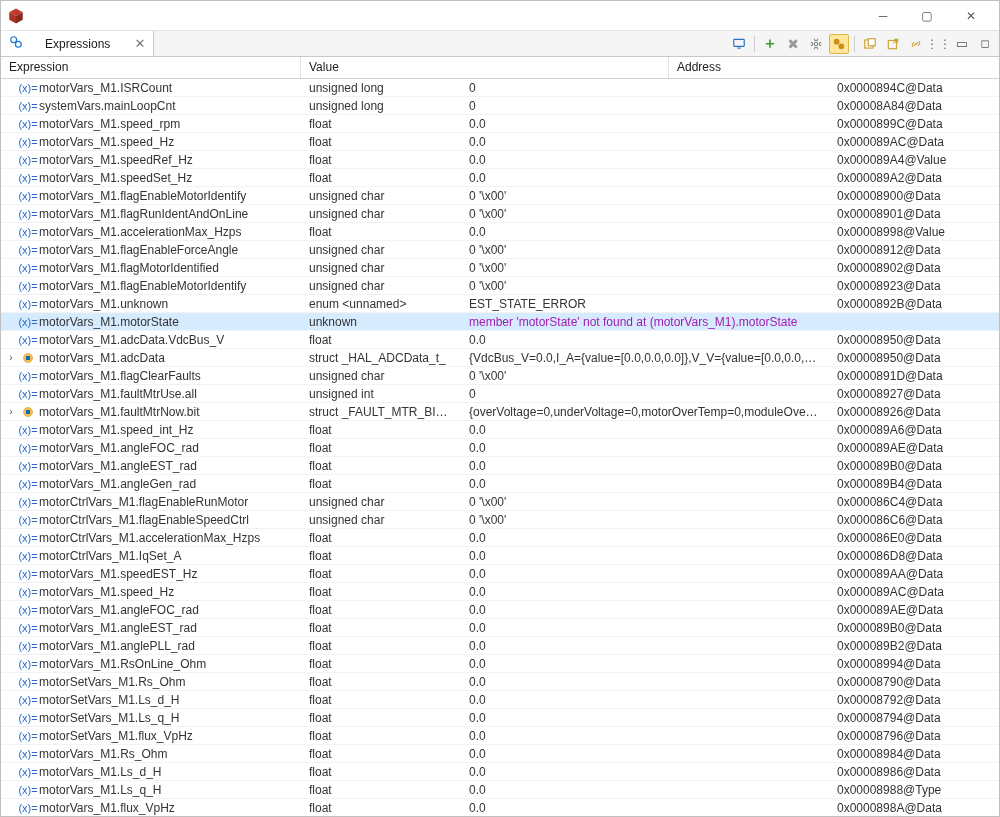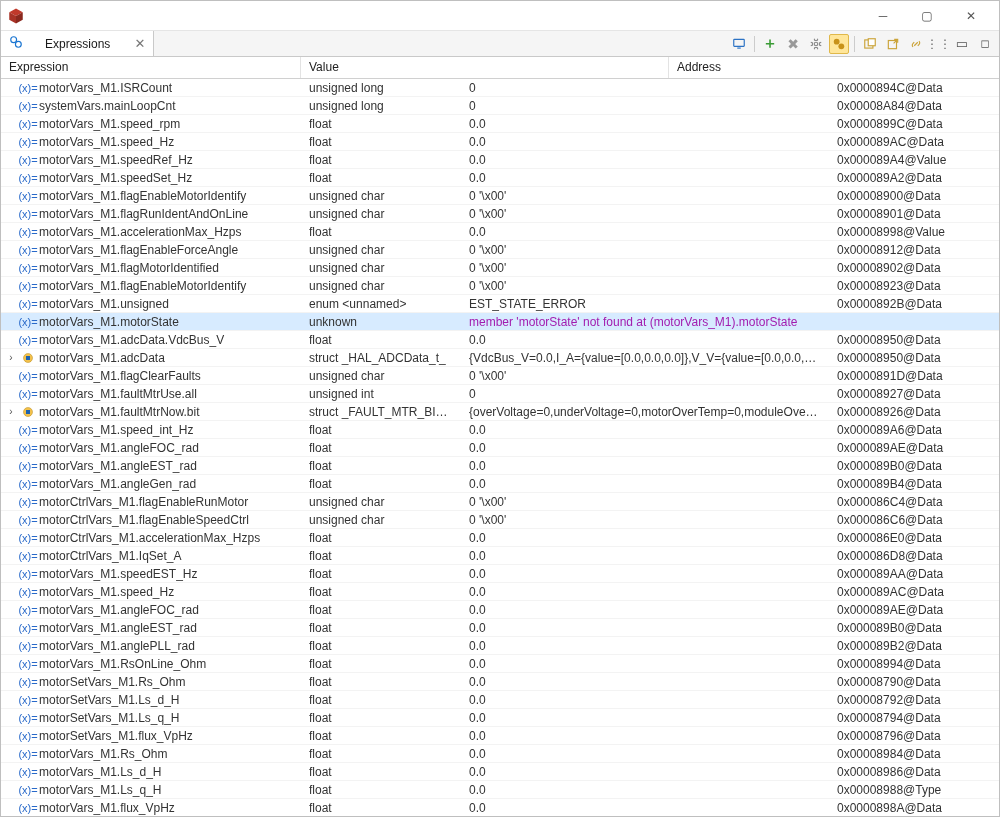--- a/index.html
+++ b/index.html
@@ -322,21 +322,21 @@
       <div class="col-type">unsigned char</div>
       <div class="col-value">0 '\x00'</div>
       <div class="col-addr">0x00008923@Data</div>
     </div>
     <div class="row">
       <div class="col-expr">
         <span class="expander"></span>
         <span class="var-icon">
           <span class="x-icon">(x)=</span>
         </span>
-        <span>motorVars_M1.unsigned</span>
+        <span>motorVars_M1.unknown</span>
       </div>
       <div class="col-type">enum &lt;unnamed&gt;</div>
       <div class="col-value">EST_STATE_ERROR</div>
       <div class="col-addr">0x0000892B@Data</div>
     </div>
     <div class="row selected">
       <div class="col-expr">
         <span class="expander"></span>
         <span class="var-icon">
           <span class="x-icon">(x)=</span>

